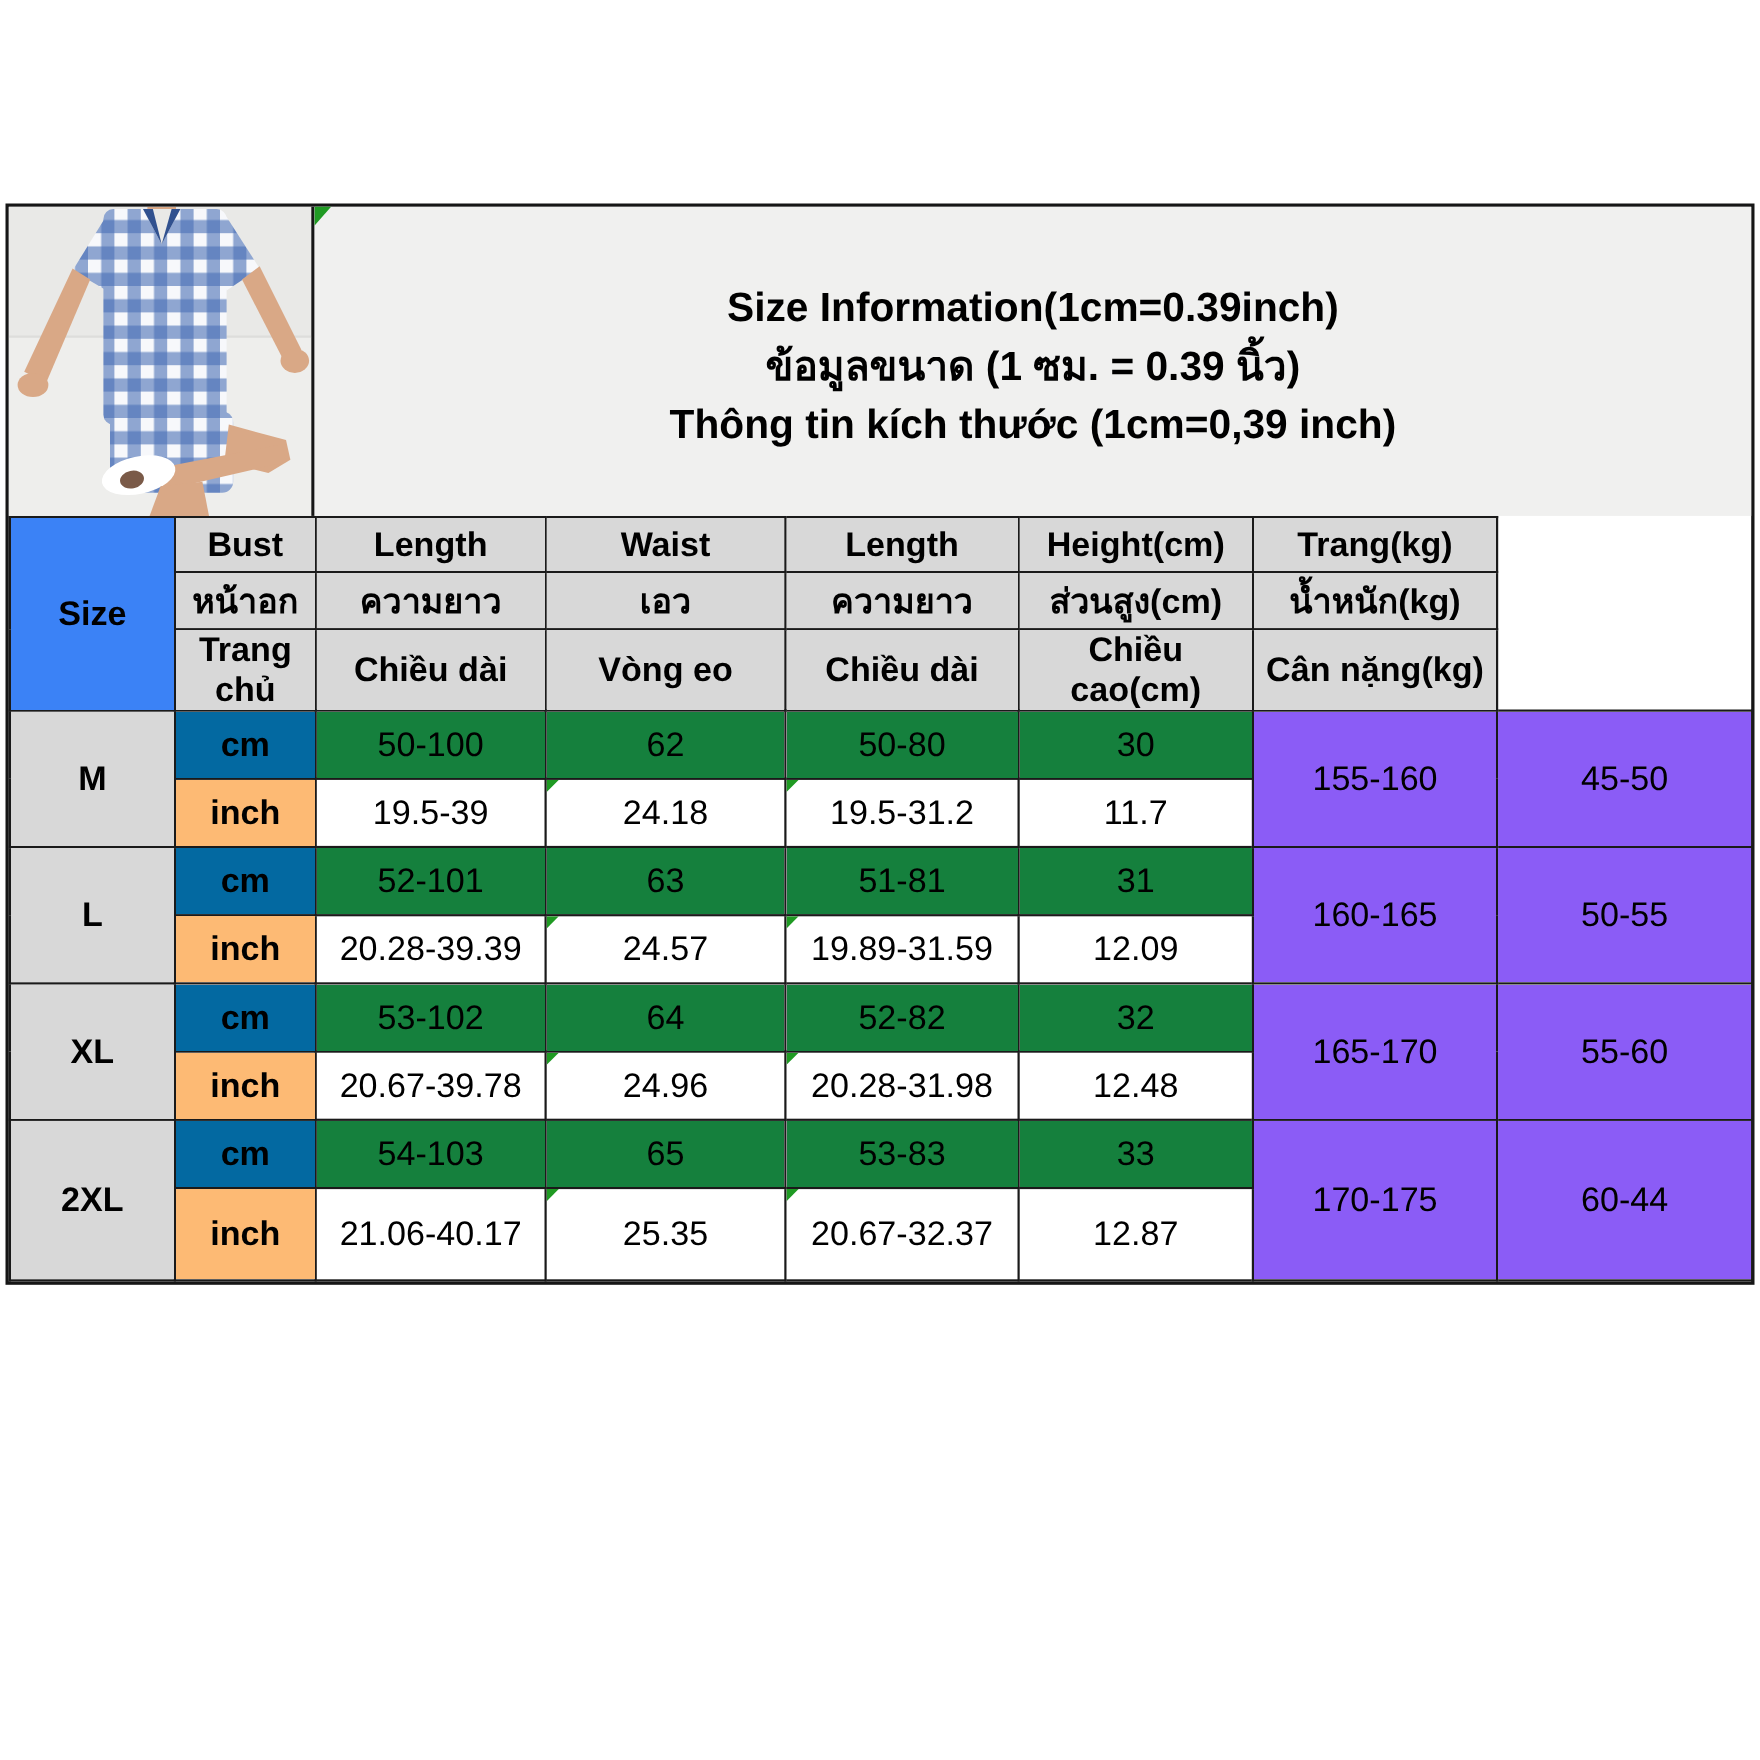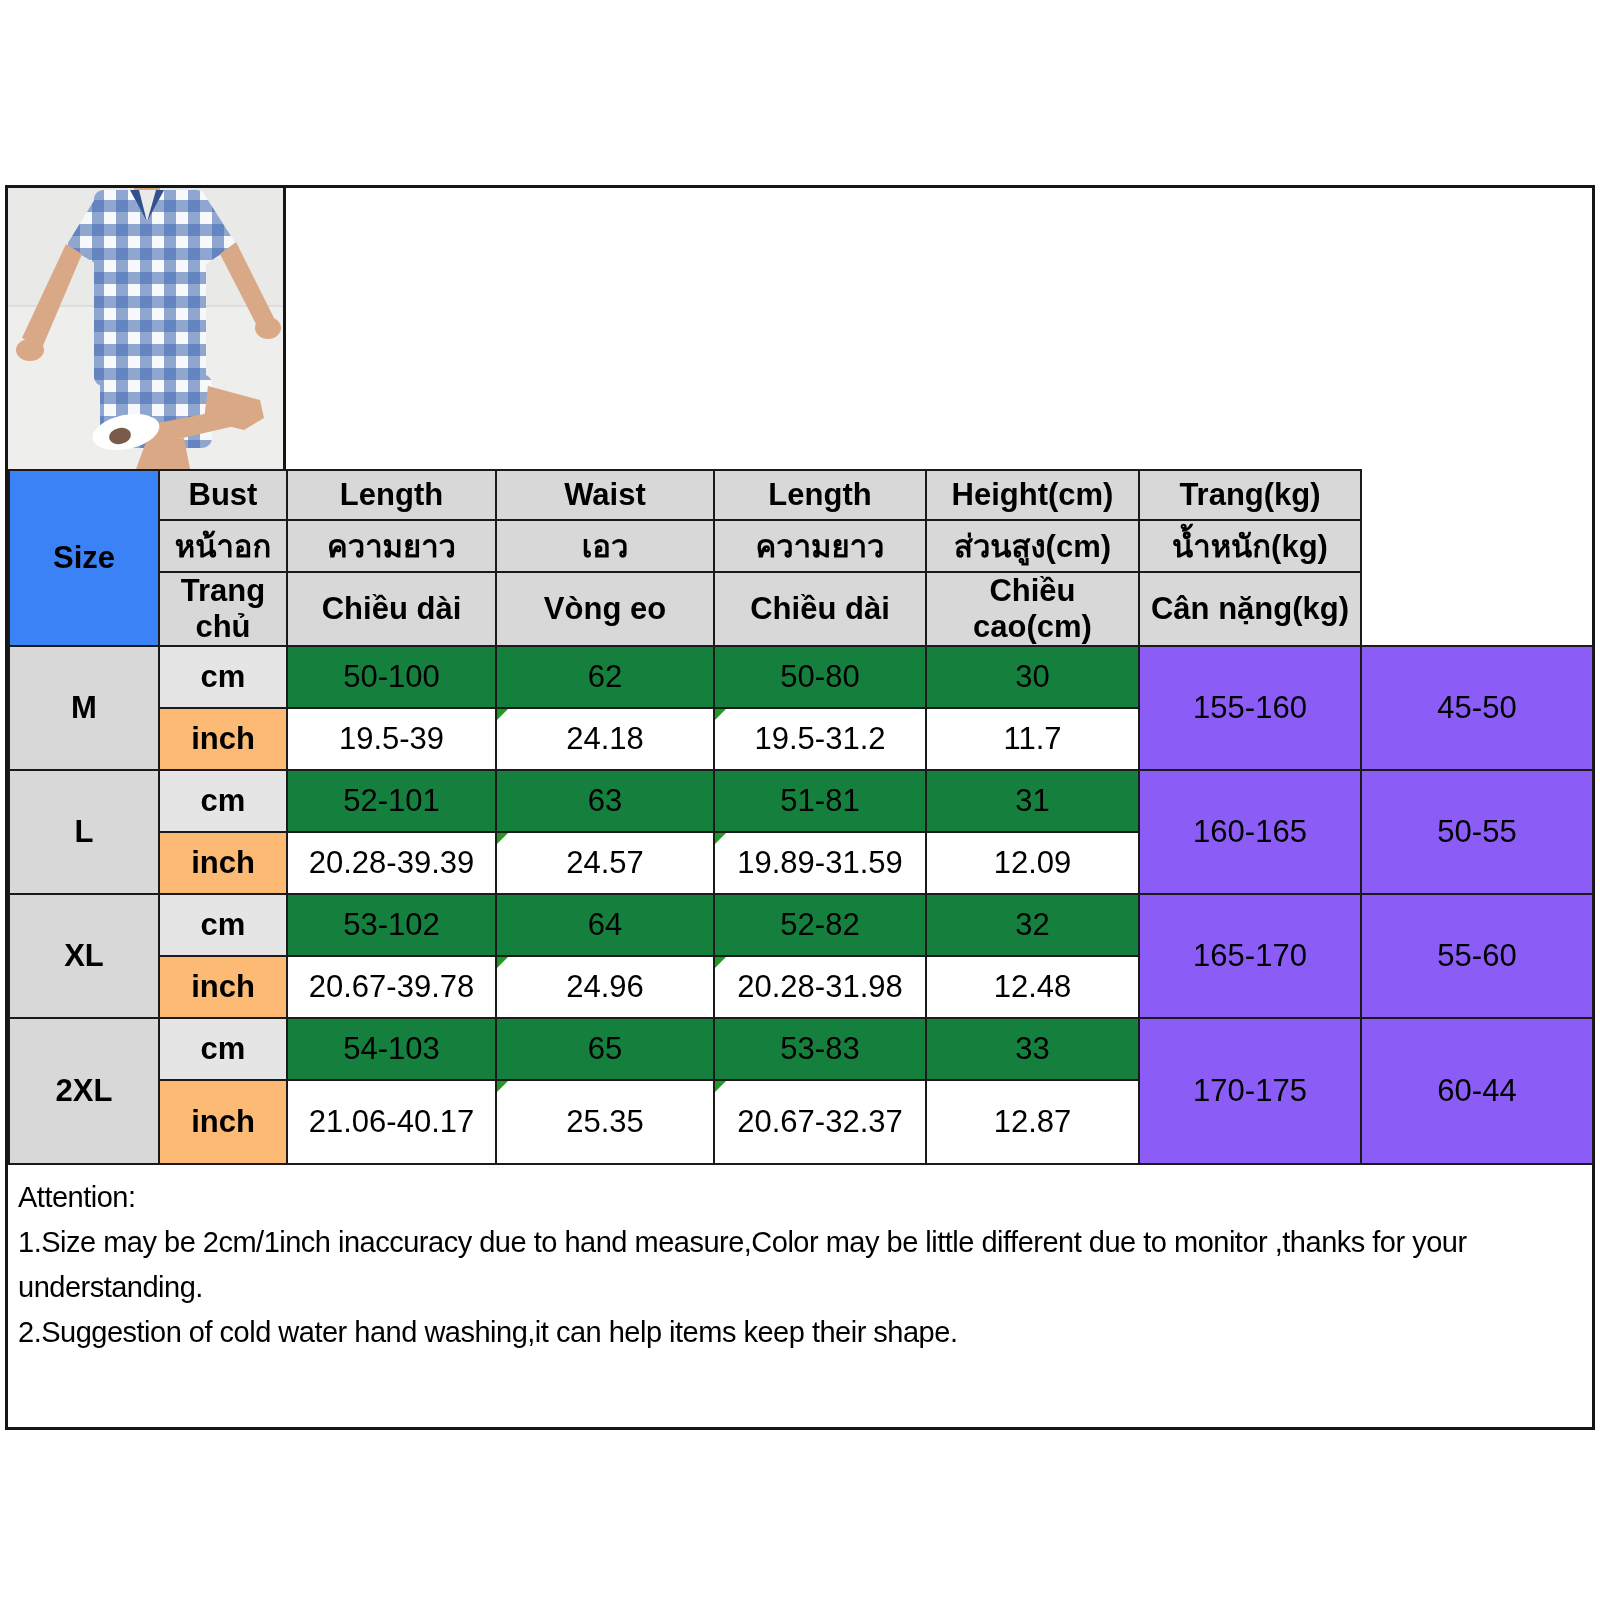--- a/index.html
+++ b/index.html
@@ -19,21 +19,21 @@
   .size-table td{border:2px solid #1a1a1a;text-align:center;vertical-align:middle;
                  font-size:31px;position:relative;padding:0;overflow:hidden;}
   tr.hrow{height:50px;}
   tr.drow{height:62px;}
   tr.drow-last{height:84px;}
   .hdr{background:#d8d8d8;font-weight:bold;}
   .hdr-th{font-size:29px;}
   .size-cell{background:#3b82f6;font-weight:bold;font-size:47px;}
   .szletter{background:#d8d8d8;font-weight:bold;font-size:32px;}
   .unit{font-weight:bold;background:#fdba74;}
-  .unit-cm{background:#e5e5e5;}
+  .unit-cm{background:#0369a1;}
   .cmbg{background:#15803d;}
   .merged{background:#8b5cf6;}
 
   
   .flag{position:absolute;top:0;left:0;width:0;height:0;
         border-top:11px solid #1f9a23;border-right:11px solid transparent;}
   .flag-big{position:absolute;top:0;left:0;width:0;height:0;
         border-top:17px solid #1f9a23;border-right:15px solid transparent;}
 
   
@@ -82,20 +82,26 @@
           <rect x="92" y="186" width="112" height="74" rx="10" fill="url(#g)"></rect>
 
           <polygon points="200,198 252,212 256,230 236,242 196,232" fill="#d9a886"></polygon>
           <polygon points="248,216 252,232 140,258 134,238" fill="#d9a886"></polygon>
 
           <ellipse cx="118" cy="244" rx="34" ry="17" transform="rotate(-12 118 244)" fill="#ffffff"></ellipse>
           <ellipse cx="112" cy="248" rx="11" ry="8" transform="rotate(-12 112 248)" fill="#7a5a48"></ellipse>
 
           <polygon points="138,254 176,250 182,281 128,281" fill="#d9a886"></polygon>
         </svg>
+      </div>
+      <div class="title-cell">
+        <div class="flag-big"></div>
+        <div class="title-line">Size Information(1cm=0.39inch)</div>
+        <div class="title-line">ข้อมูลขนาด (1 ซม. = 0.39 นิ้ว)</div>
+        <div class="title-line">Thông tin kích thước (1cm=0,39 inch)</div>
       </div>
     </div>
 
     <table class="size-table">
       <colgroup>
         <col style="width:150px">
           <col style="width:128px">
           <col style="width:209px">
           <col style="width:218px">
         <col style="width:212px">
@@ -198,20 +204,15 @@
       <tr class="drow-last">
         <td class="unit">inch</td>
         <td>21.06-40.17</td>
         <td><div class="flag"></div><span>25.35</span></td>
         <td><div class="flag"></div><span>20.67-32.37</span></td>
         <td>12.87</td>
       </tr>
       </tbody>
     </table>
 
-    <div class="attention">
-      <p>Attention:</p>
-      <p>1.Size may be 2cm/1inch inaccuracy due to hand measure,Color may be little different due to monitor ,thanks for your understanding.</p>
-      <p>2.Suggestion of cold water hand washing,it can help items keep their shape.</p>
-    </div>
 
   </div>
 </div>
 
 </body></html>

